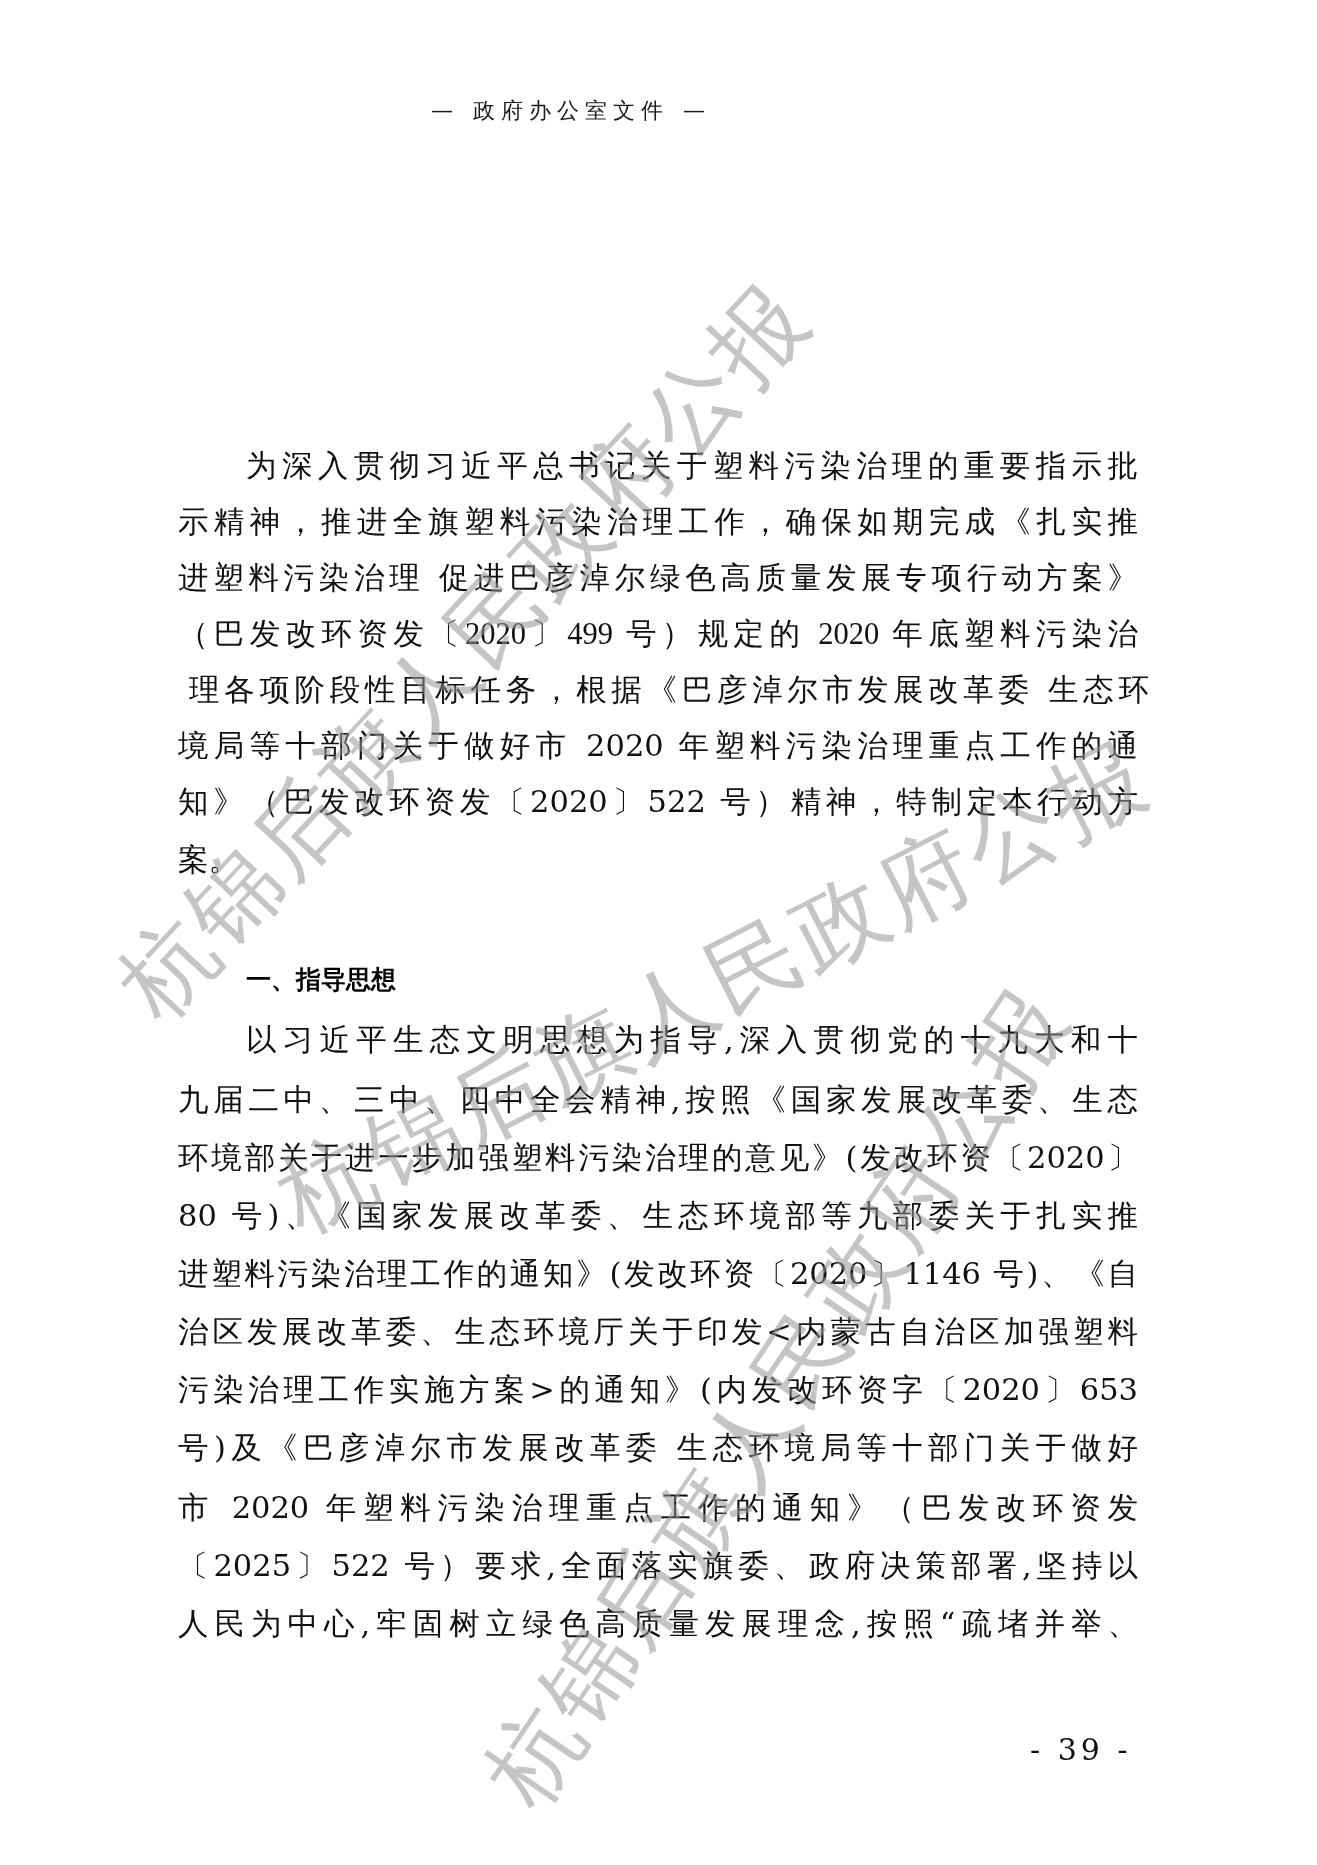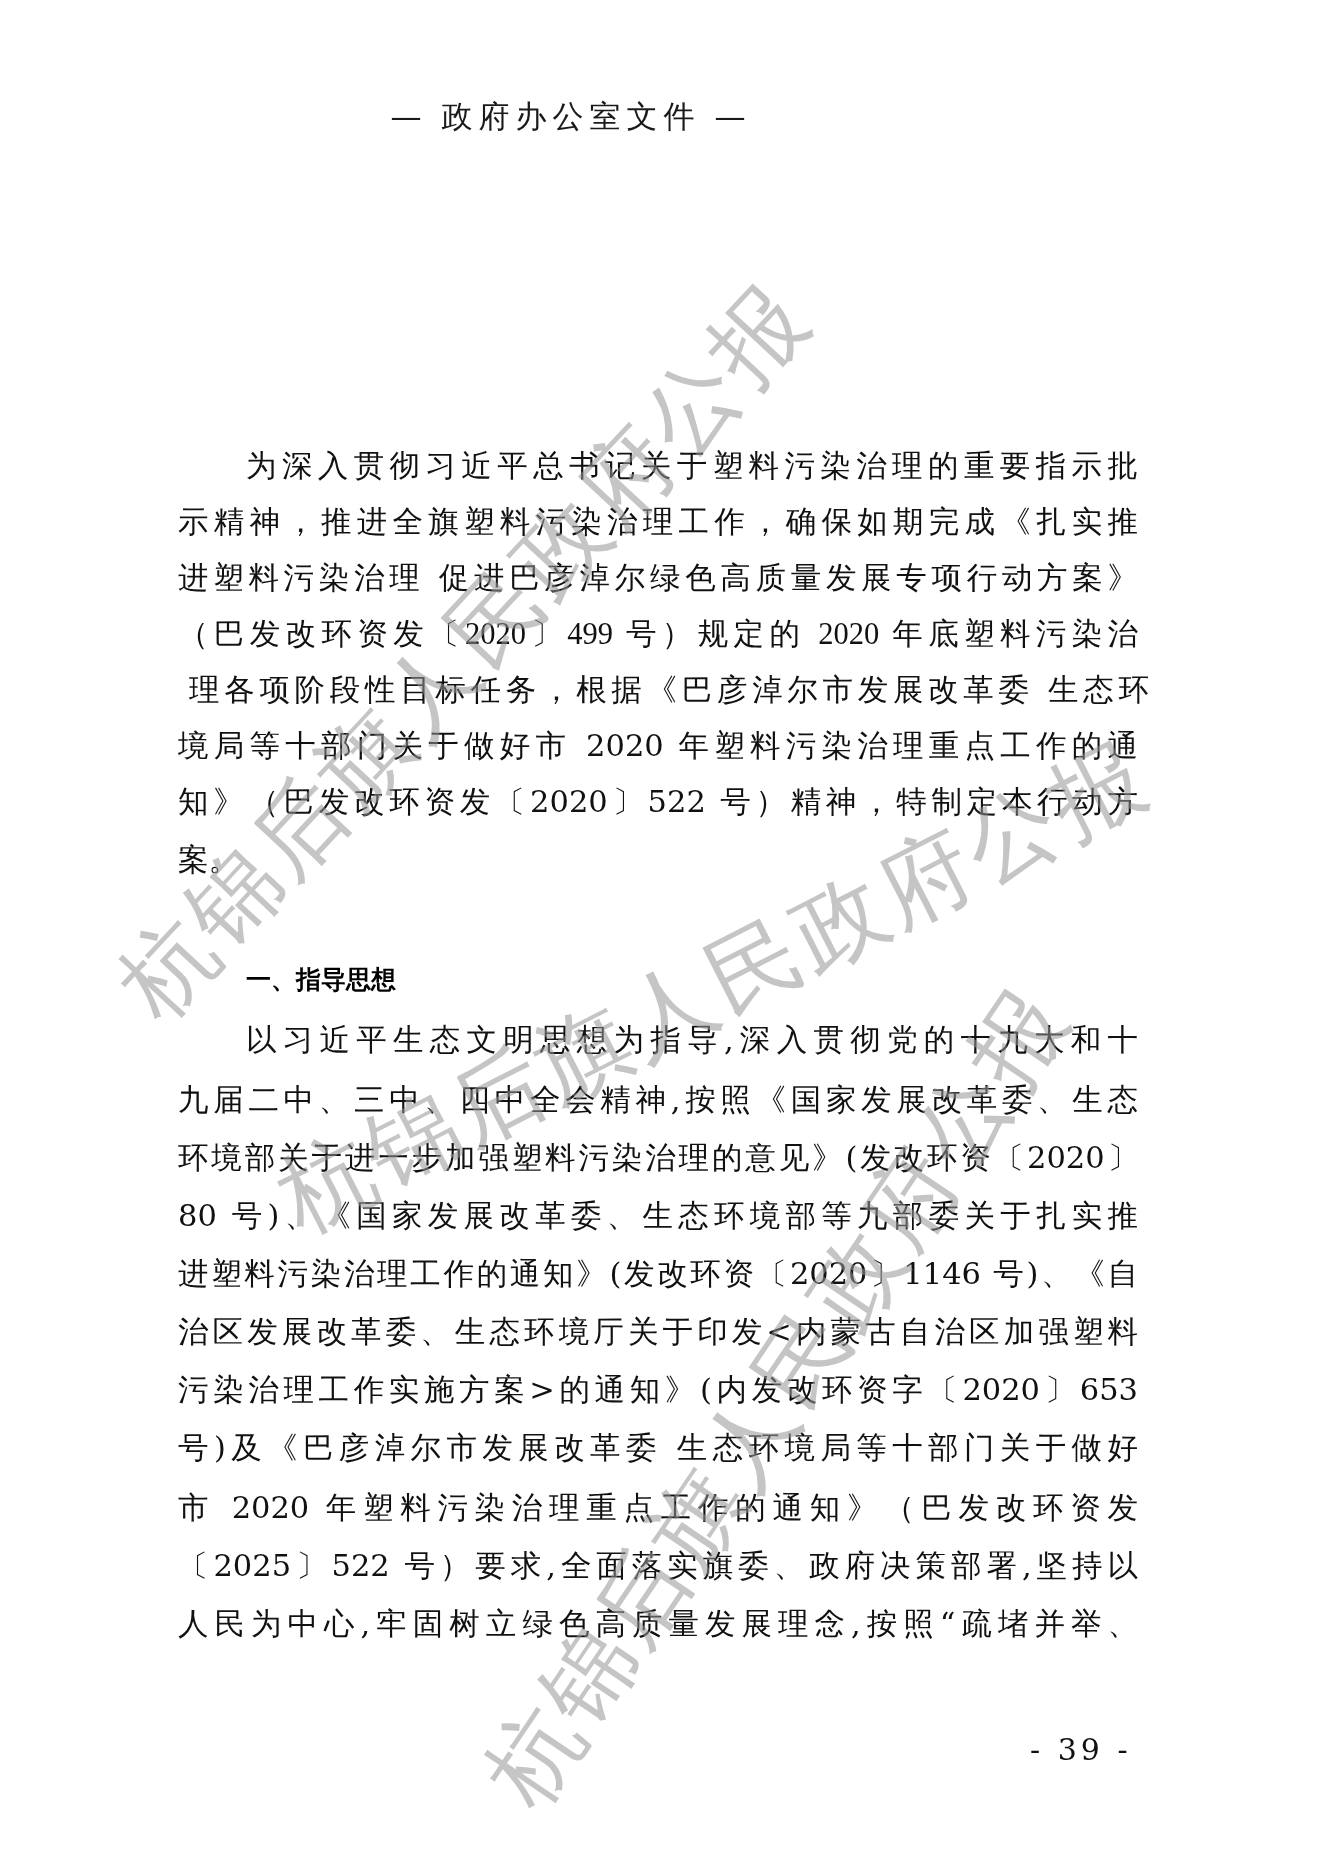--- a/index.html
+++ b/index.html
@@ -21,21 +21,21 @@
       width: 1317px;
       height: 1865px;
       background: #ffffff;
     }
     .running-header {
       position: absolute;
       top: 96px;
       left: 0;
       width: 1142px;
       text-align: center;
-      font-size: 31px;
+      font-size: 22px;
       letter-spacing: 6px;
       color: #1a1a1a;
     }
     .running-header .dash {
       display: inline-block;
       margin: 0 14px;
     }
     .title {
       position: absolute;
       top: 232px;

